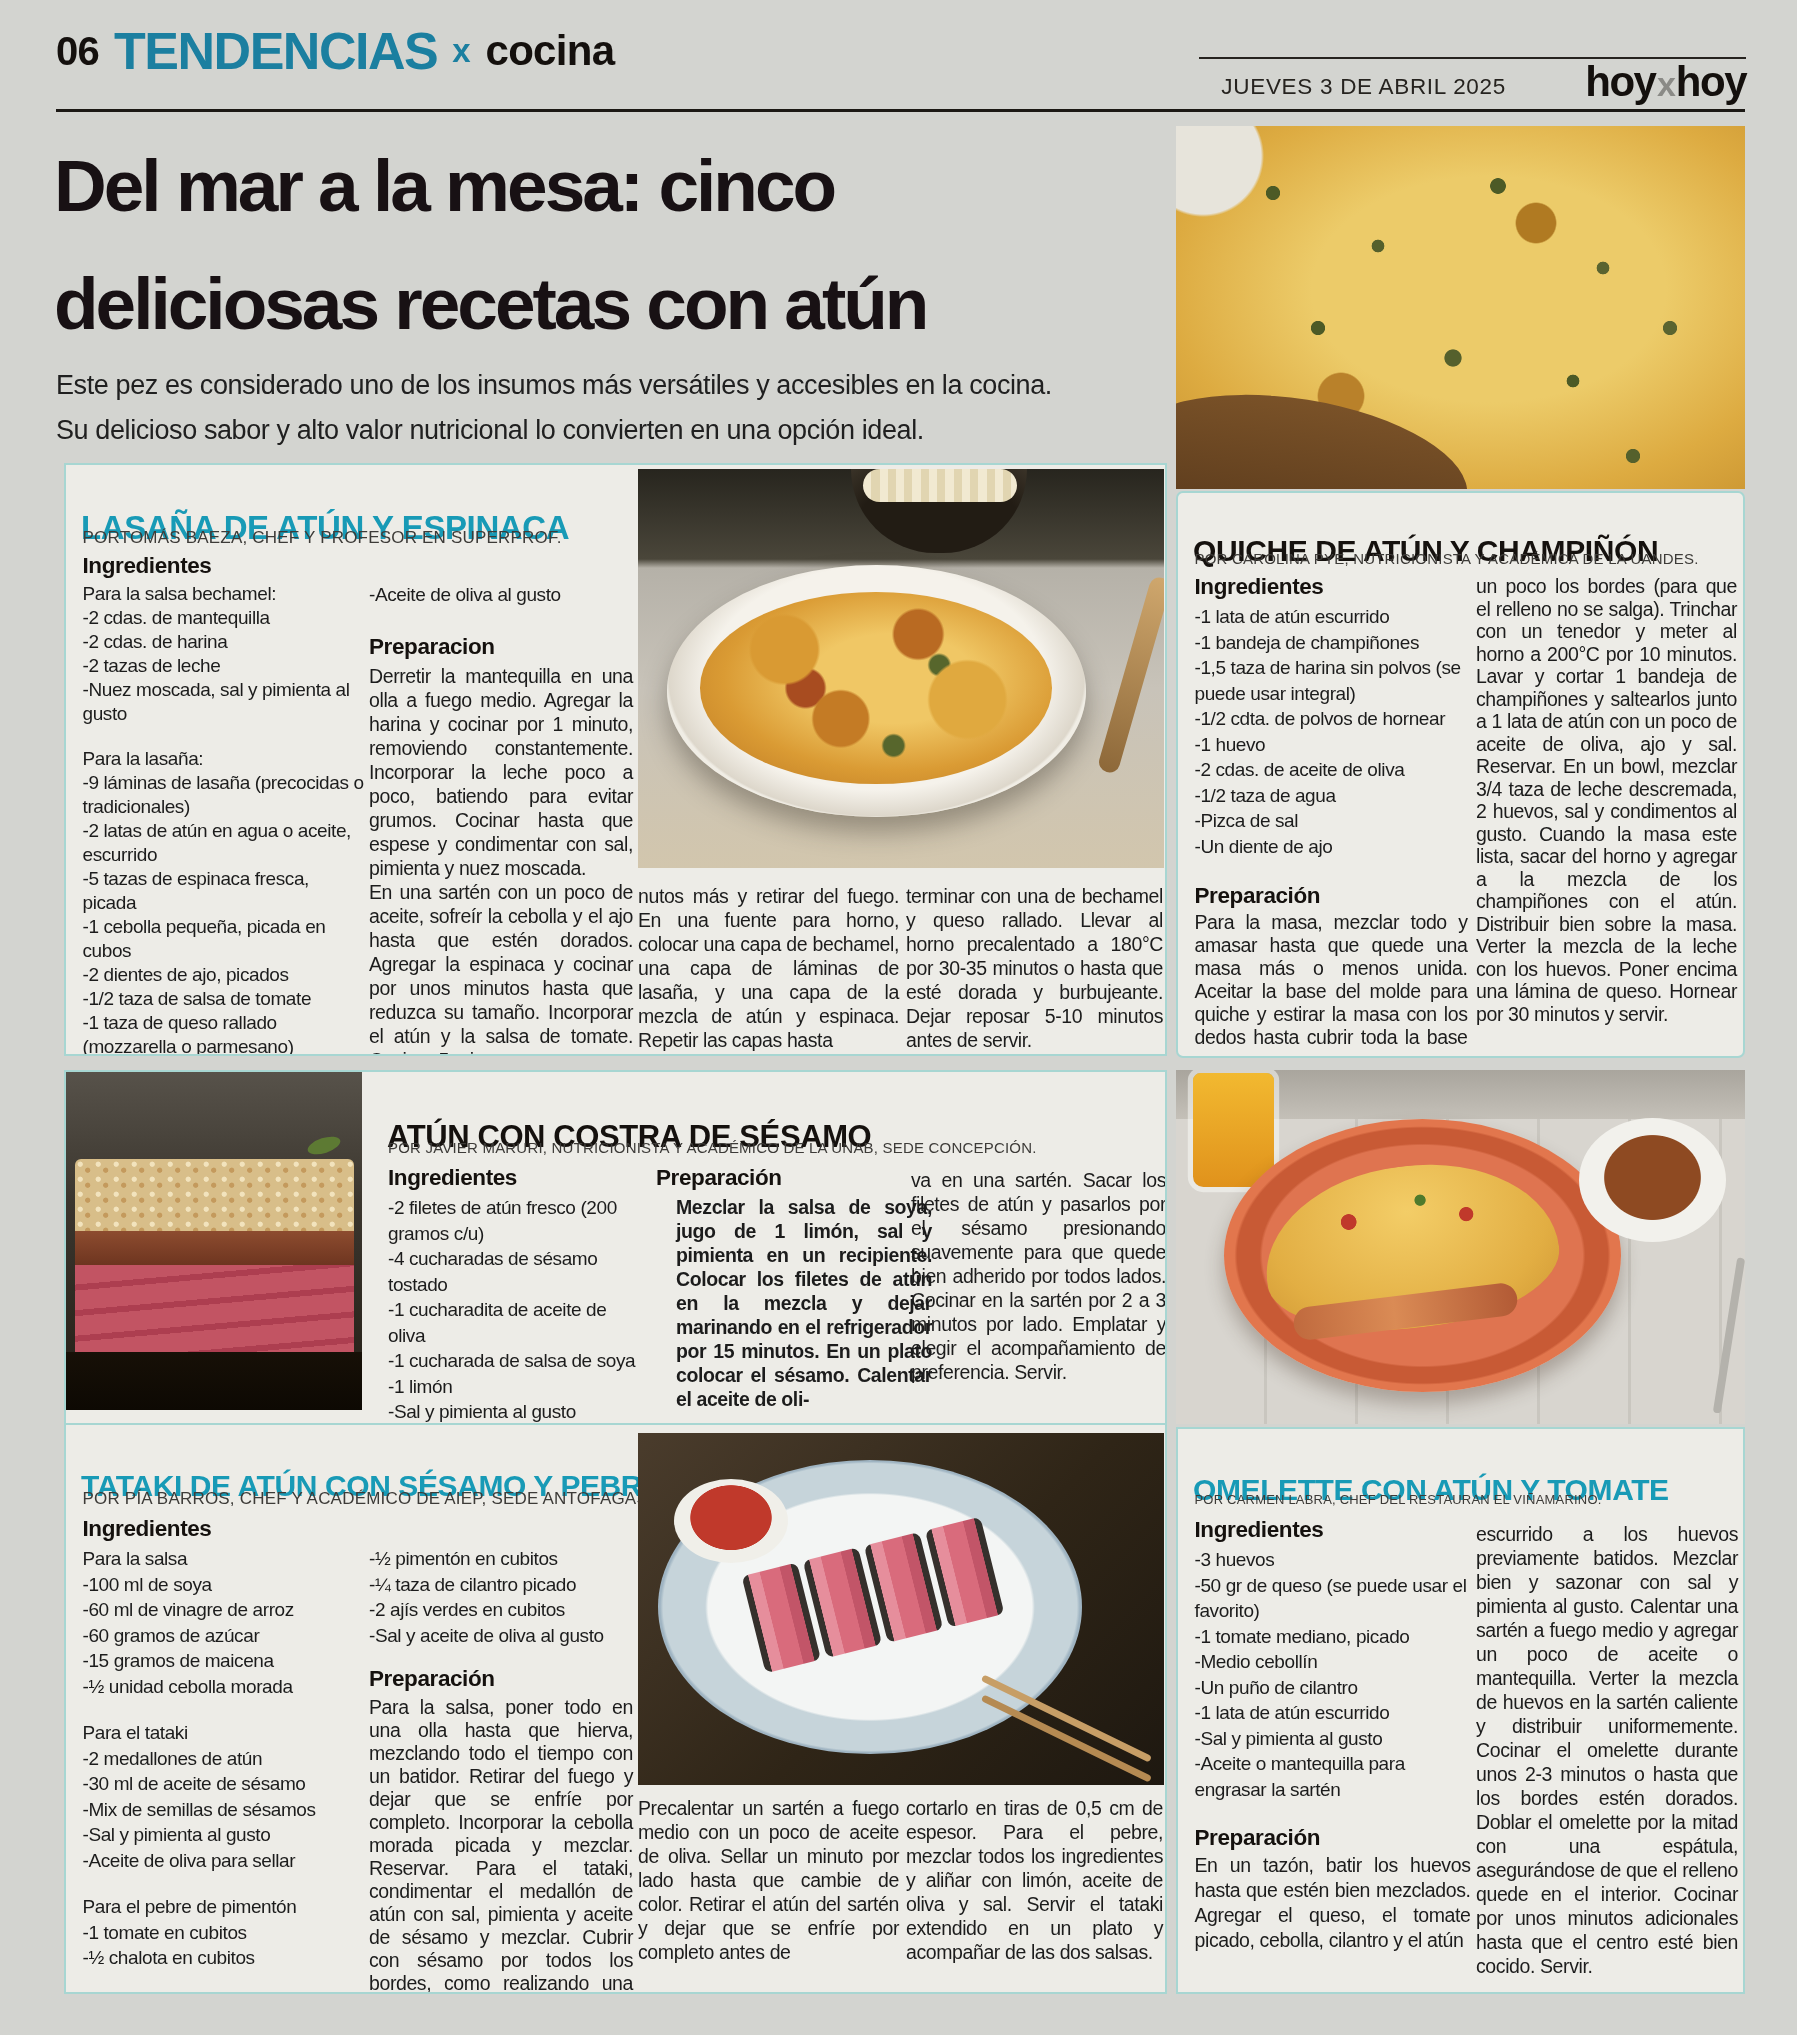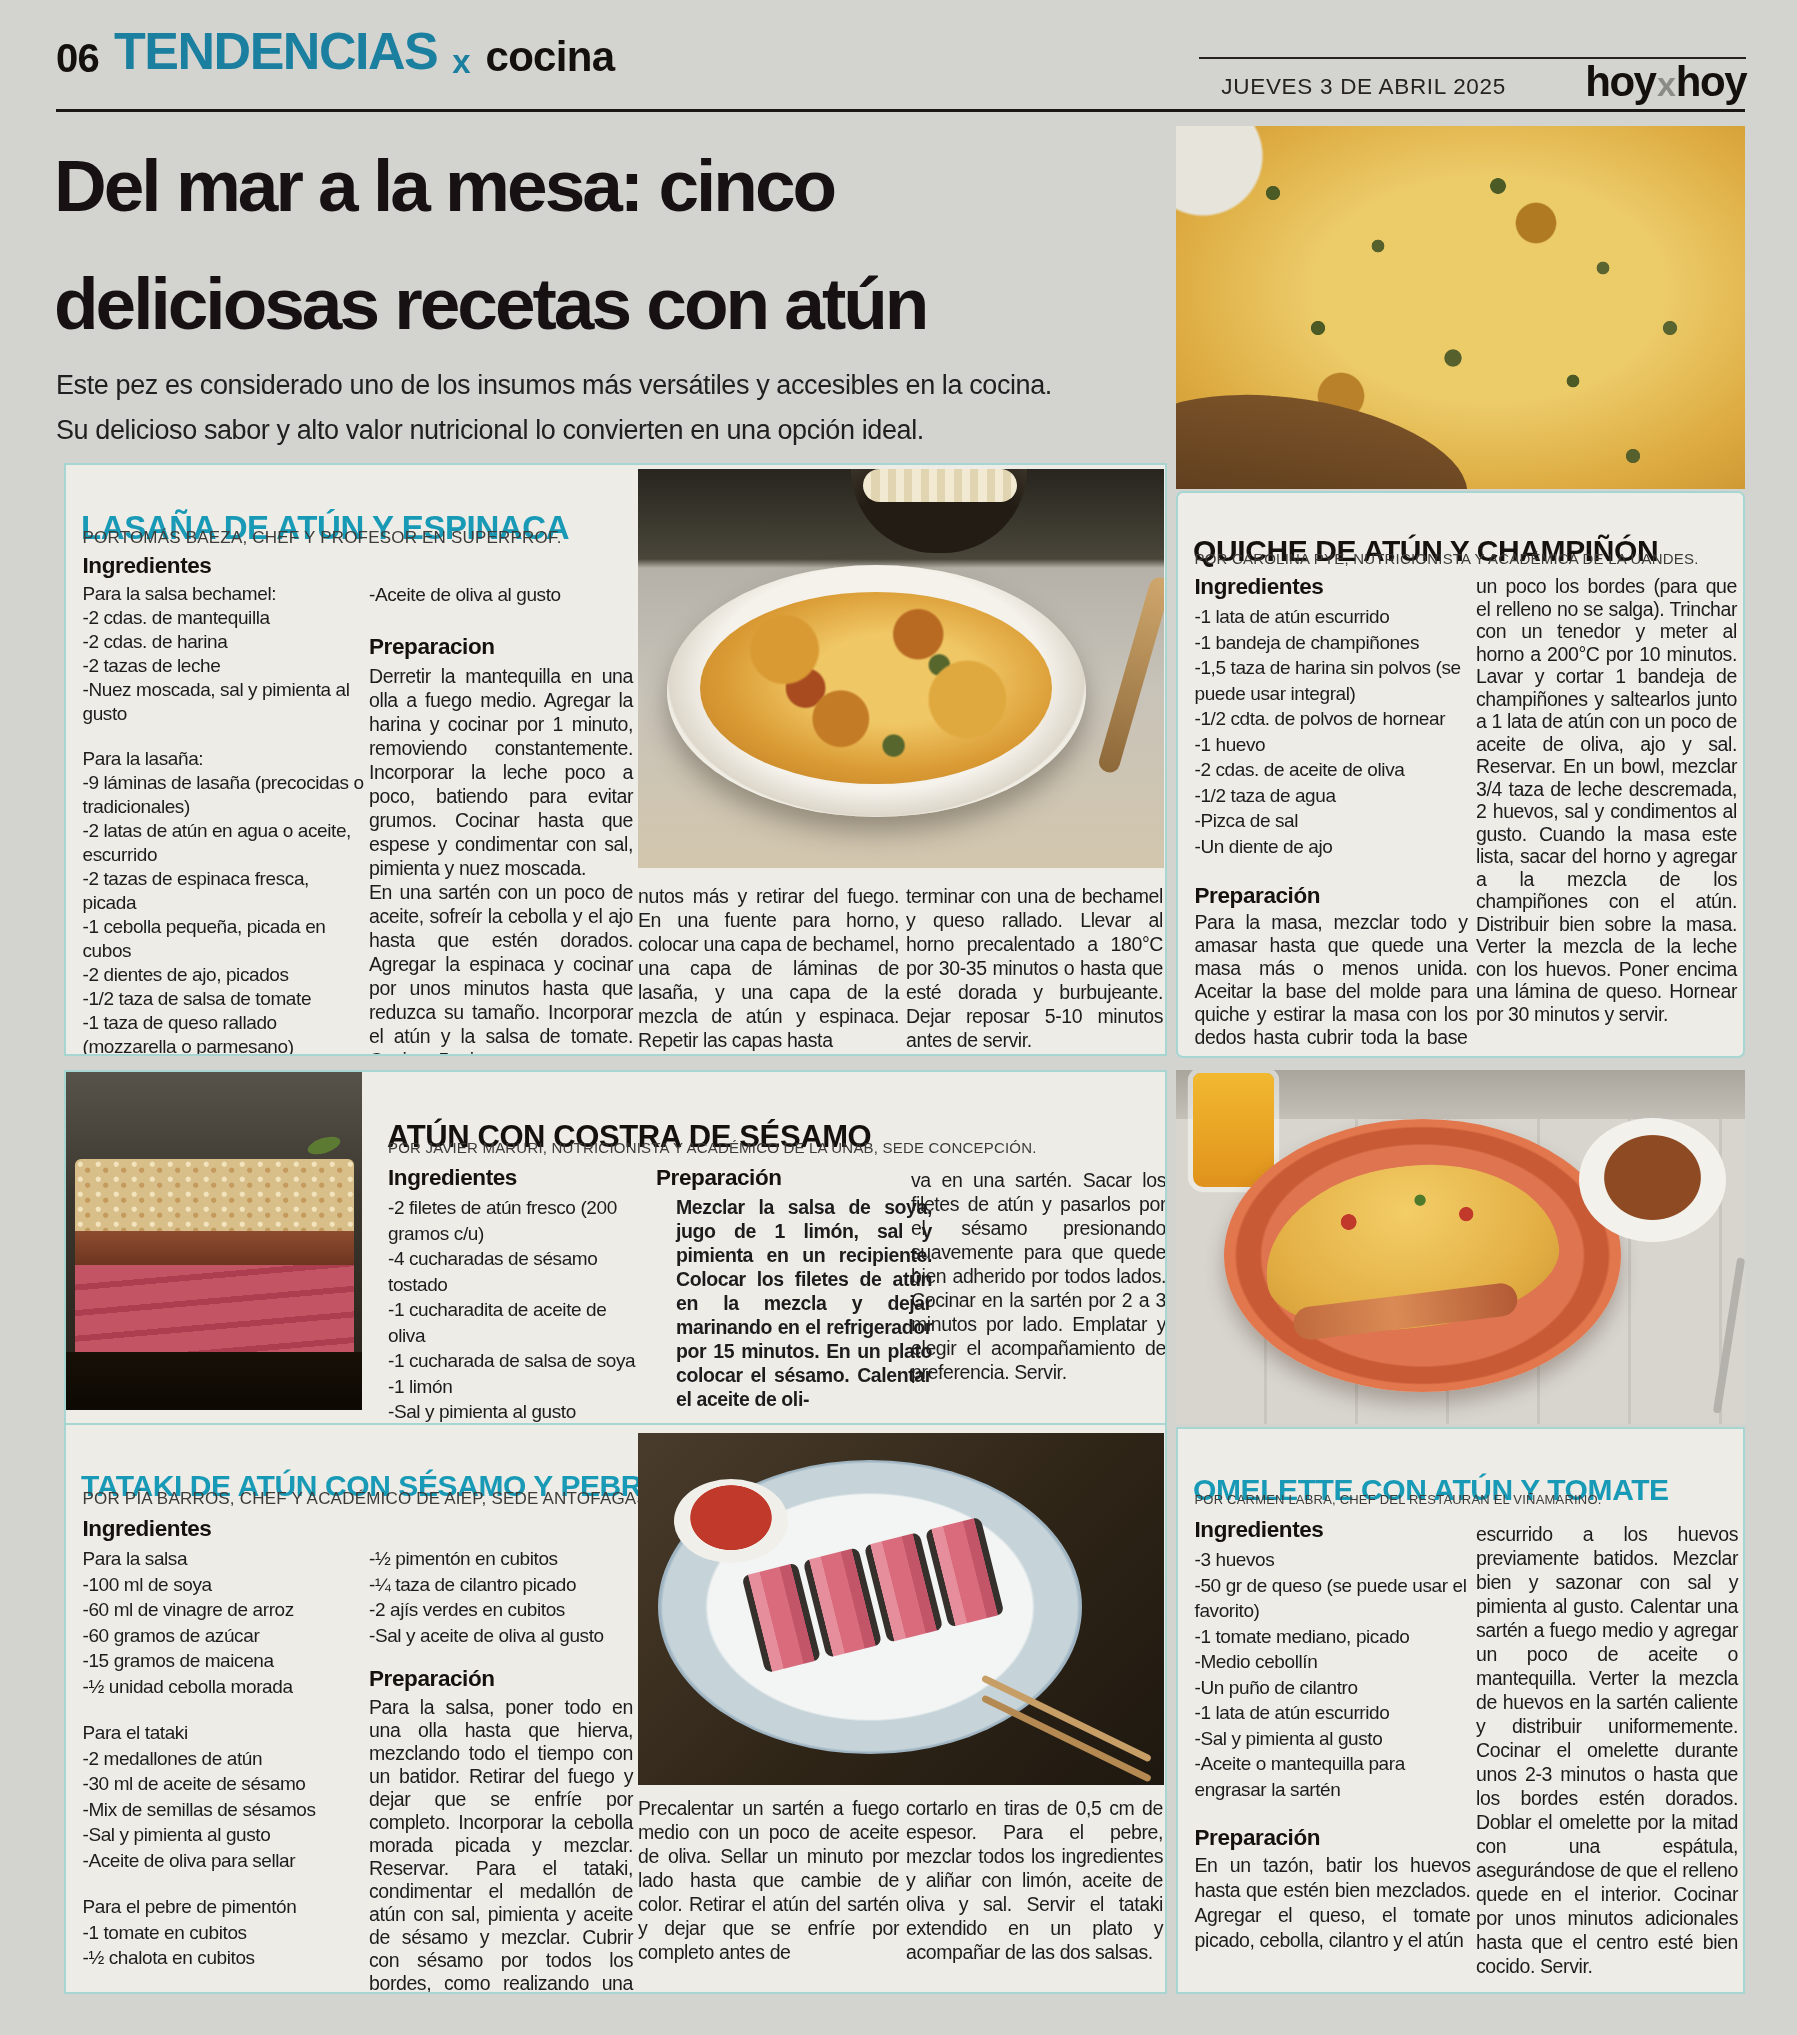--- a/index.html
+++ b/index.html
@@ -3,21 +3,21 @@
 <meta charset="utf-8">
 <style>
   html,body { margin:0; padding:0; }
   #page {
     position:relative; width:1798px; height:2035px;
     background:#d3d4d0; overflow:hidden;
     font-family:"Liberation Sans","DejaVu Sans",sans-serif;
     color:#1b1b1b;
   }
   
-  #hdr-left { position:absolute; left:56px; top:21px; display:flex; align-items:flex-end; gap:15px; }
+  #hdr-left { position:absolute; left:56px; top:21px; display:flex; align-items:center; gap:15px; }
   #pagenum   { font-size:40px; font-weight:bold; color:#14100d; letter-spacing:-0.7px; }
   #section   { font-size:52px; font-weight:bold; color:#1b7fa0; letter-spacing:-1.5px; }
   #connector { font-size:33px; font-weight:bold; color:#1b7fa0; }
   #subsection{ font-size:42px; font-weight:bold; color:#14100d; letter-spacing:-0.7px; }
   #hdr-right { position:absolute; left:1199px; top:57px; width:547px; }
   #hdr-right-rule { position:absolute; left:0; top:0; width:547px; height:2.2px; background:#26231f; }
   #hdr-date  { position:absolute; right:240px; top:16.5px; font-size:22.5px; color:#26231f; letter-spacing:0.7px; white-space:nowrap; }
   #brand     { position:absolute; right:0; top:1px; font-size:42px; font-weight:bold; color:#14100d; letter-spacing:-1.5px;margin-left:40px; }
   #brand-x   { color:#8a8a86; font-size:34px; padding:0 1.5px; }
   #hdr-rule  { position:absolute; left:56px; top:109px; width:1689px; height:3px; background:#1c1915; }
@@ -223,21 +223,21 @@
     <div id="lg-ing1" class="ing-list">
         <div class="ing-line">Para la salsa bechamel:</div>
         <div class="ing-line">-2 cdas. de mantequilla</div>
         <div class="ing-line">-2 cdas. de harina</div>
         <div class="ing-line">-2 tazas de leche</div>
         <div class="ing-line">-Nuez moscada, sal y pimienta al gusto</div>
         <div class="ing-line spacer"></div>
         <div class="ing-line">Para la lasaña:</div>
         <div class="ing-line">-9 láminas de lasaña (precocidas o tradicionales)</div>
         <div class="ing-line">-2 latas de atún en agua o aceite, escurrido</div>
-        <div class="ing-line">-2 tazas de espinaca fresca, picada</div>
+        <div class="ing-line">-5 tazas de espinaca fresca, picada</div>
         <div class="ing-line">-1 cebolla pequeña, picada en cubos</div>
         <div class="ing-line">-2 dientes de ajo, picados</div>
         <div class="ing-line">-1/2 taza de salsa de tomate</div>
         <div class="ing-line">-1 taza de queso rallado (mozzarella o parmesano)</div>
       </div>
     <div id="lg-ing2" class="ing-list">
         <div class="ing-line">-Aceite de oliva al gusto</div>
       </div>
     <div id="lg-prep-h" class="sec-h">Preparacion</div>
     <div id="lg-prep" class="prep">

